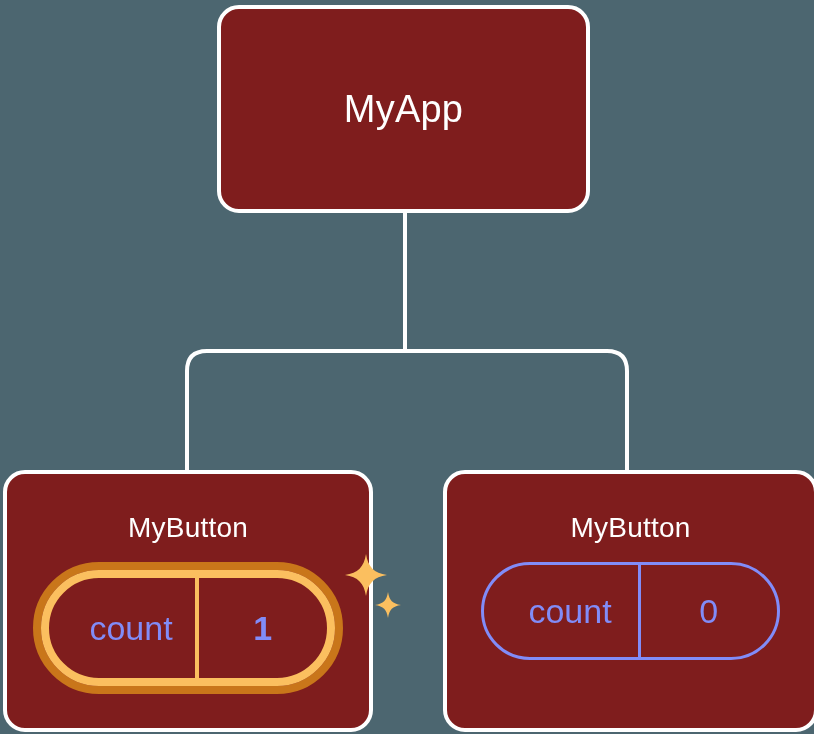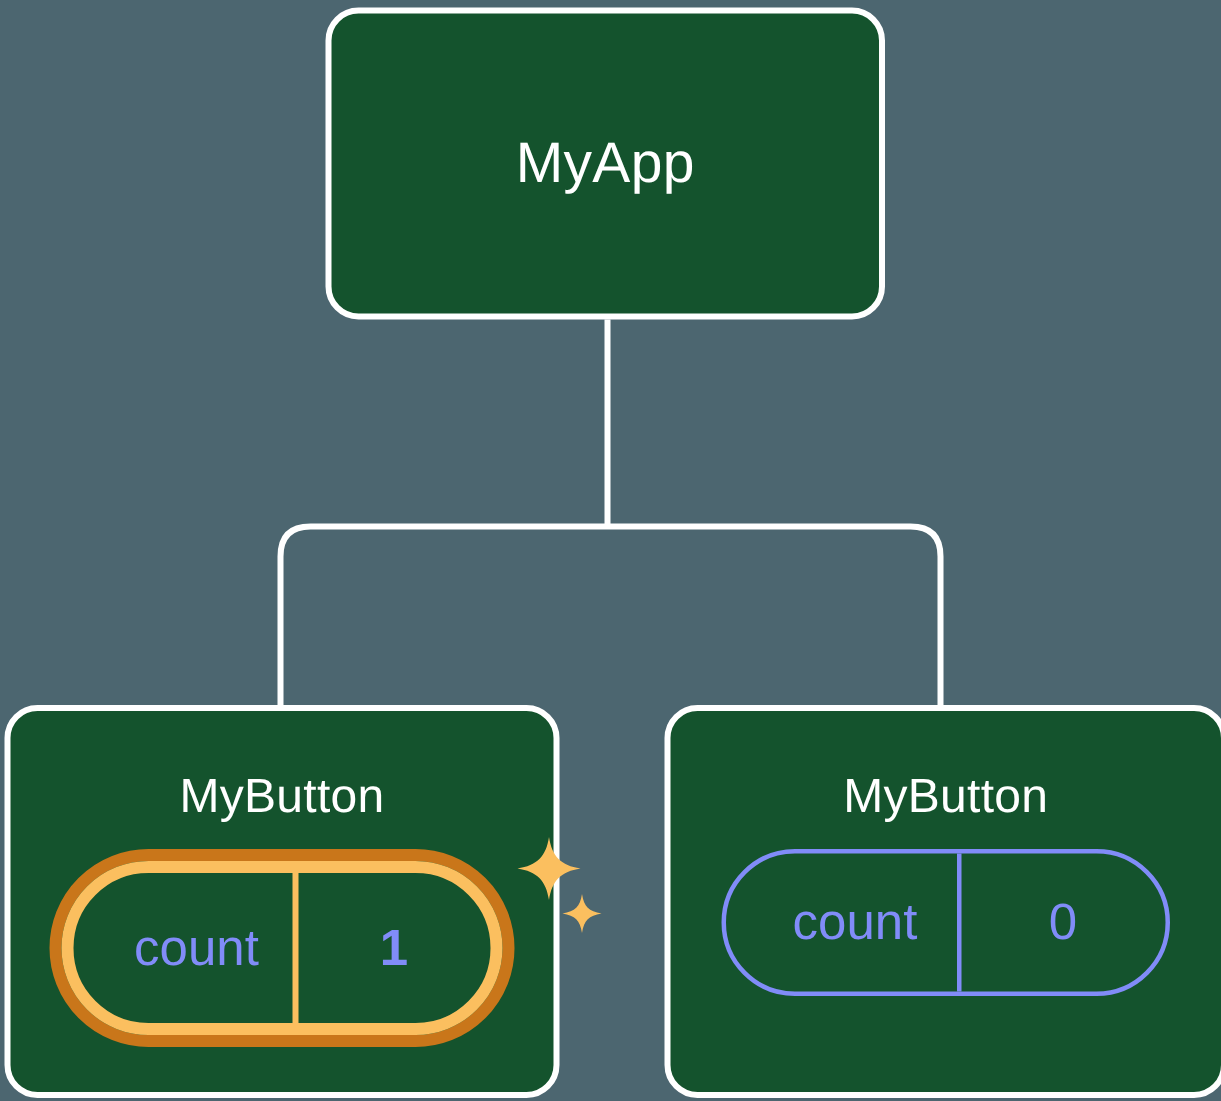--- a/index.html
+++ b/index.html
@@ -28,21 +28,21 @@
     left: 0;
     top: 0;
     width: 814px;
     height: 734px;
     pointer-events: none;
   }
 
   
   .node-card {
     position: absolute;
-    background: #14532d;
+    background: #7f1d1d;
     border: 4px solid #ffffff;
     border-radius: 22px;
     box-sizing: border-box;
     display: flex;
     flex-direction: column;
     align-items: center;
   }
 
   #node-myapp {
     left: 217px;
@@ -71,21 +71,21 @@
   #node-mybutton-right {
     left: 443px;
     top: 470px;
     width: 375px;
     height: 262px;
     padding-top: 40px;
   }
 
   .node-title-child {
     color: #ffffff;
-    font-size: 32px;
+    font-size: 28px;
     line-height: 1;
     letter-spacing: 0.2px;
     white-space: nowrap;
   }
 
   
   .pill-wrap {
     position: relative;
     margin-top: 20px;
   }

